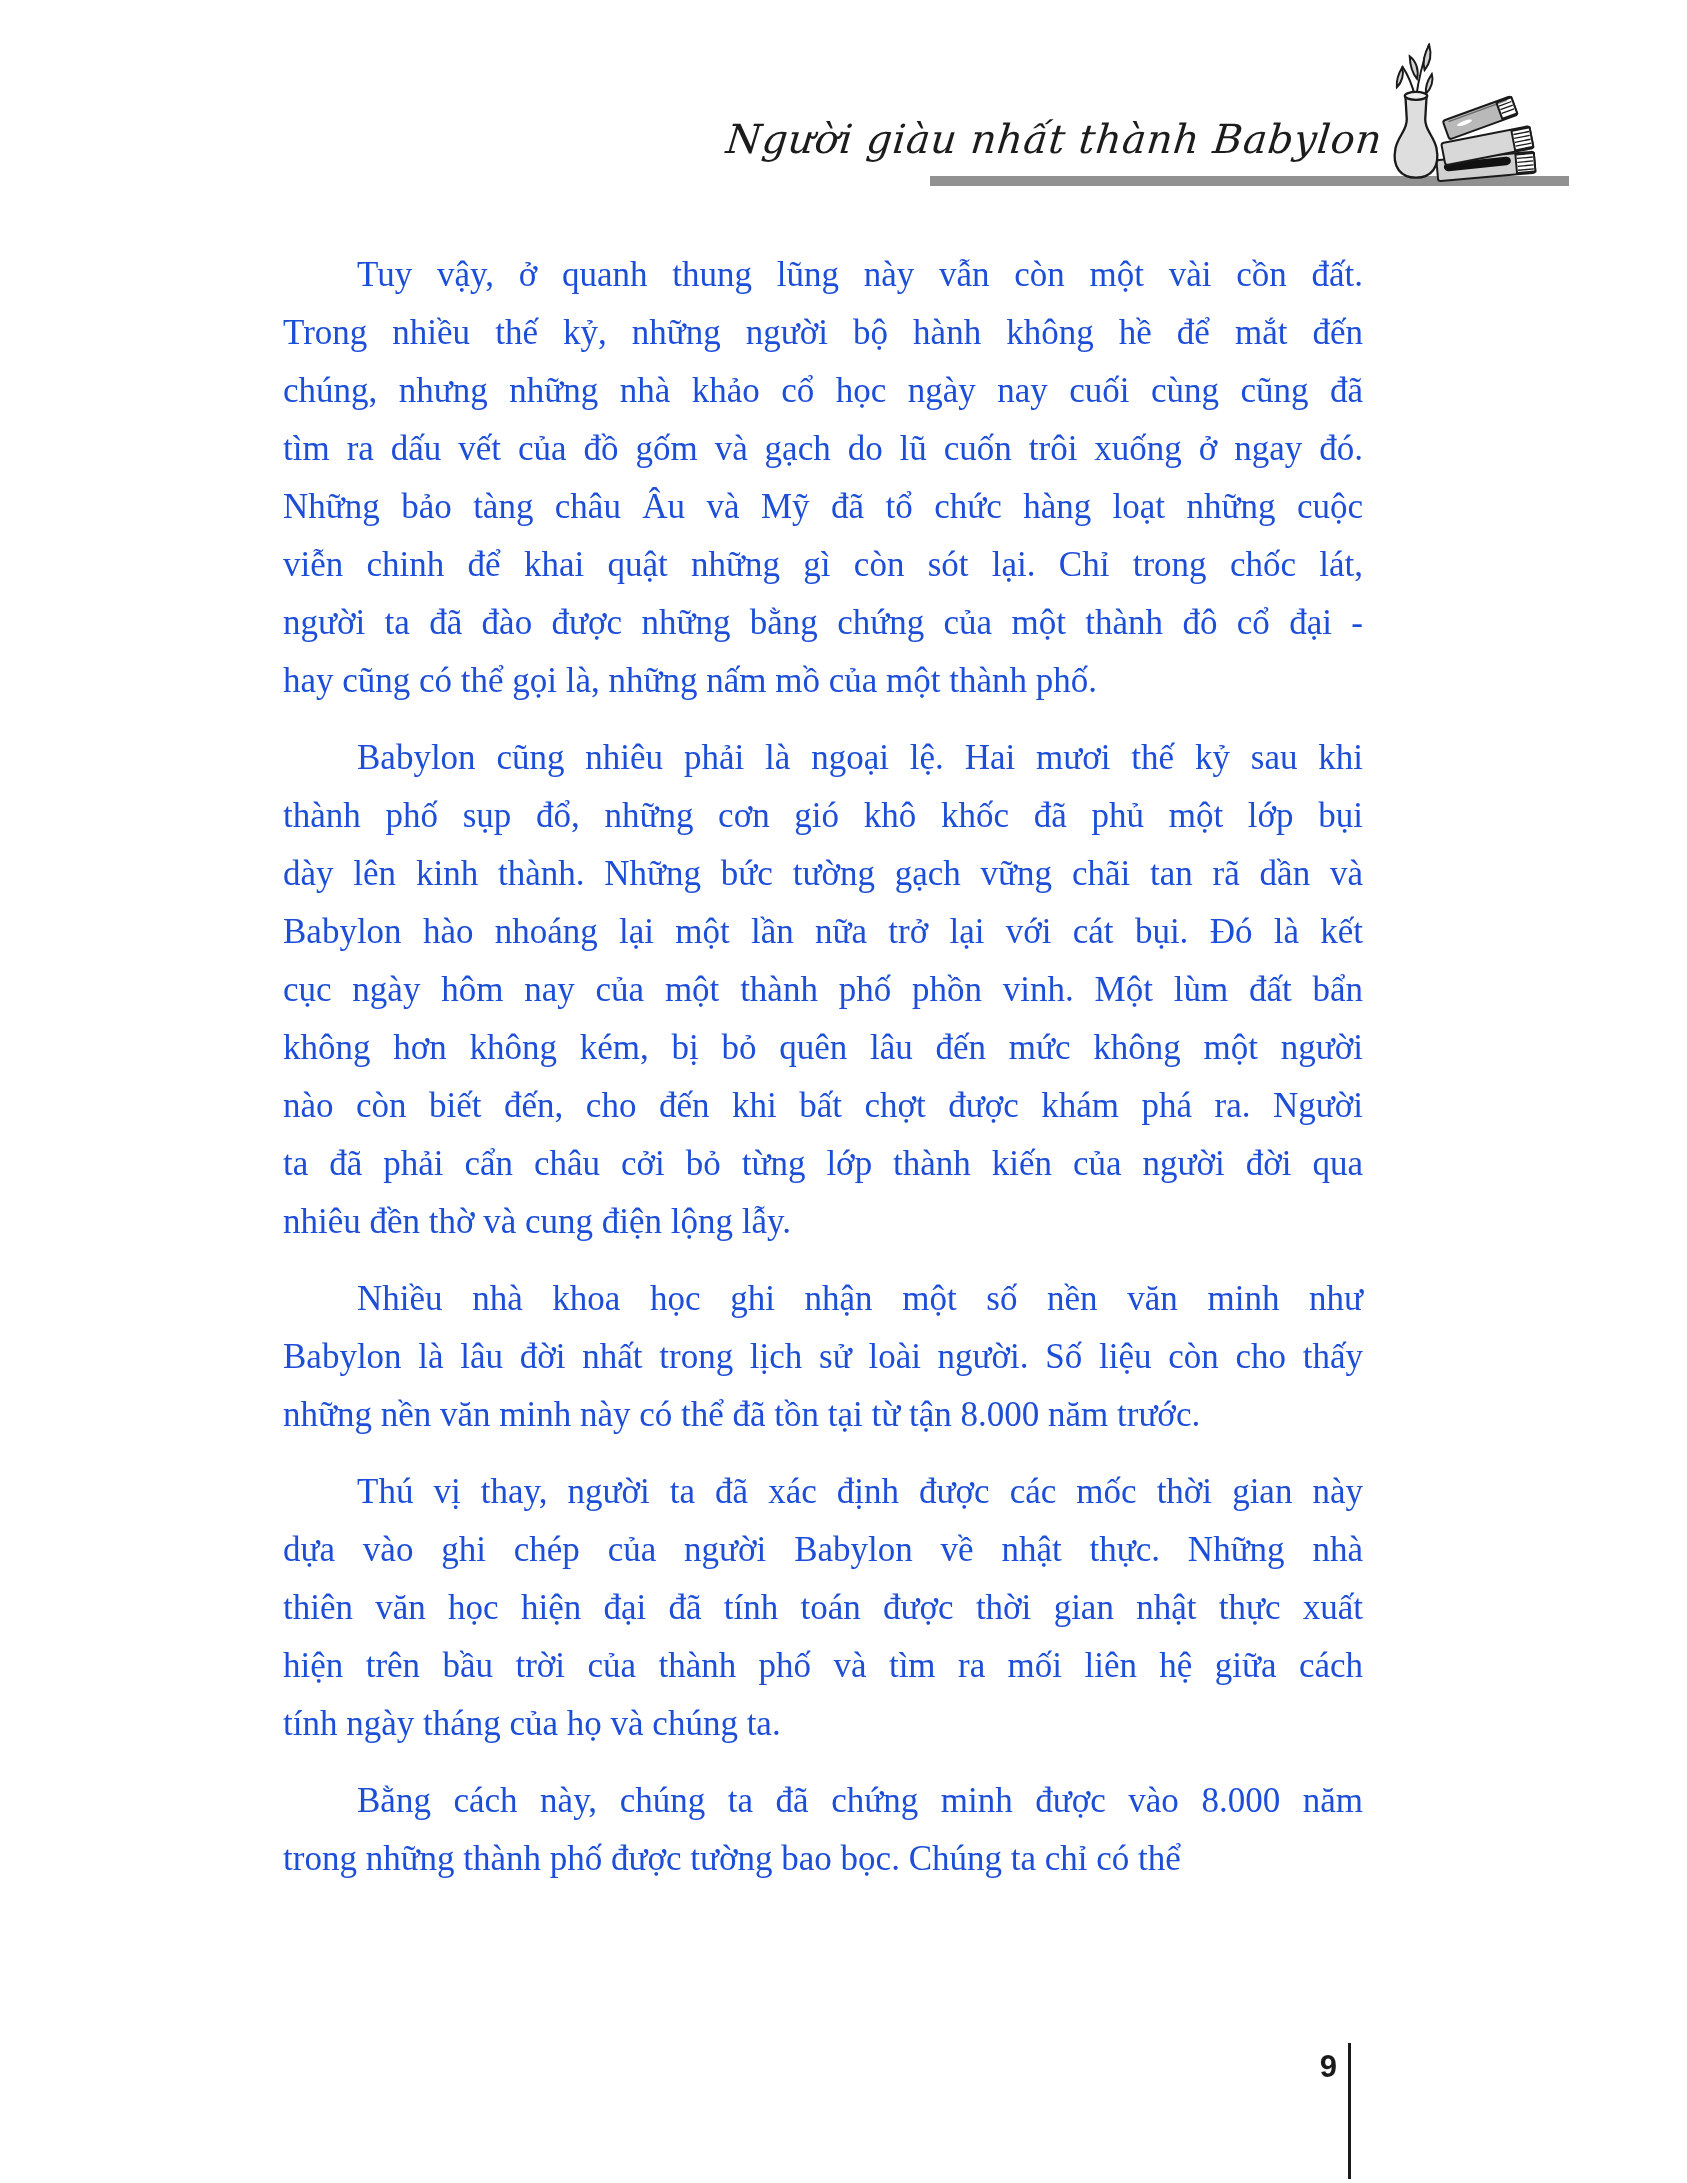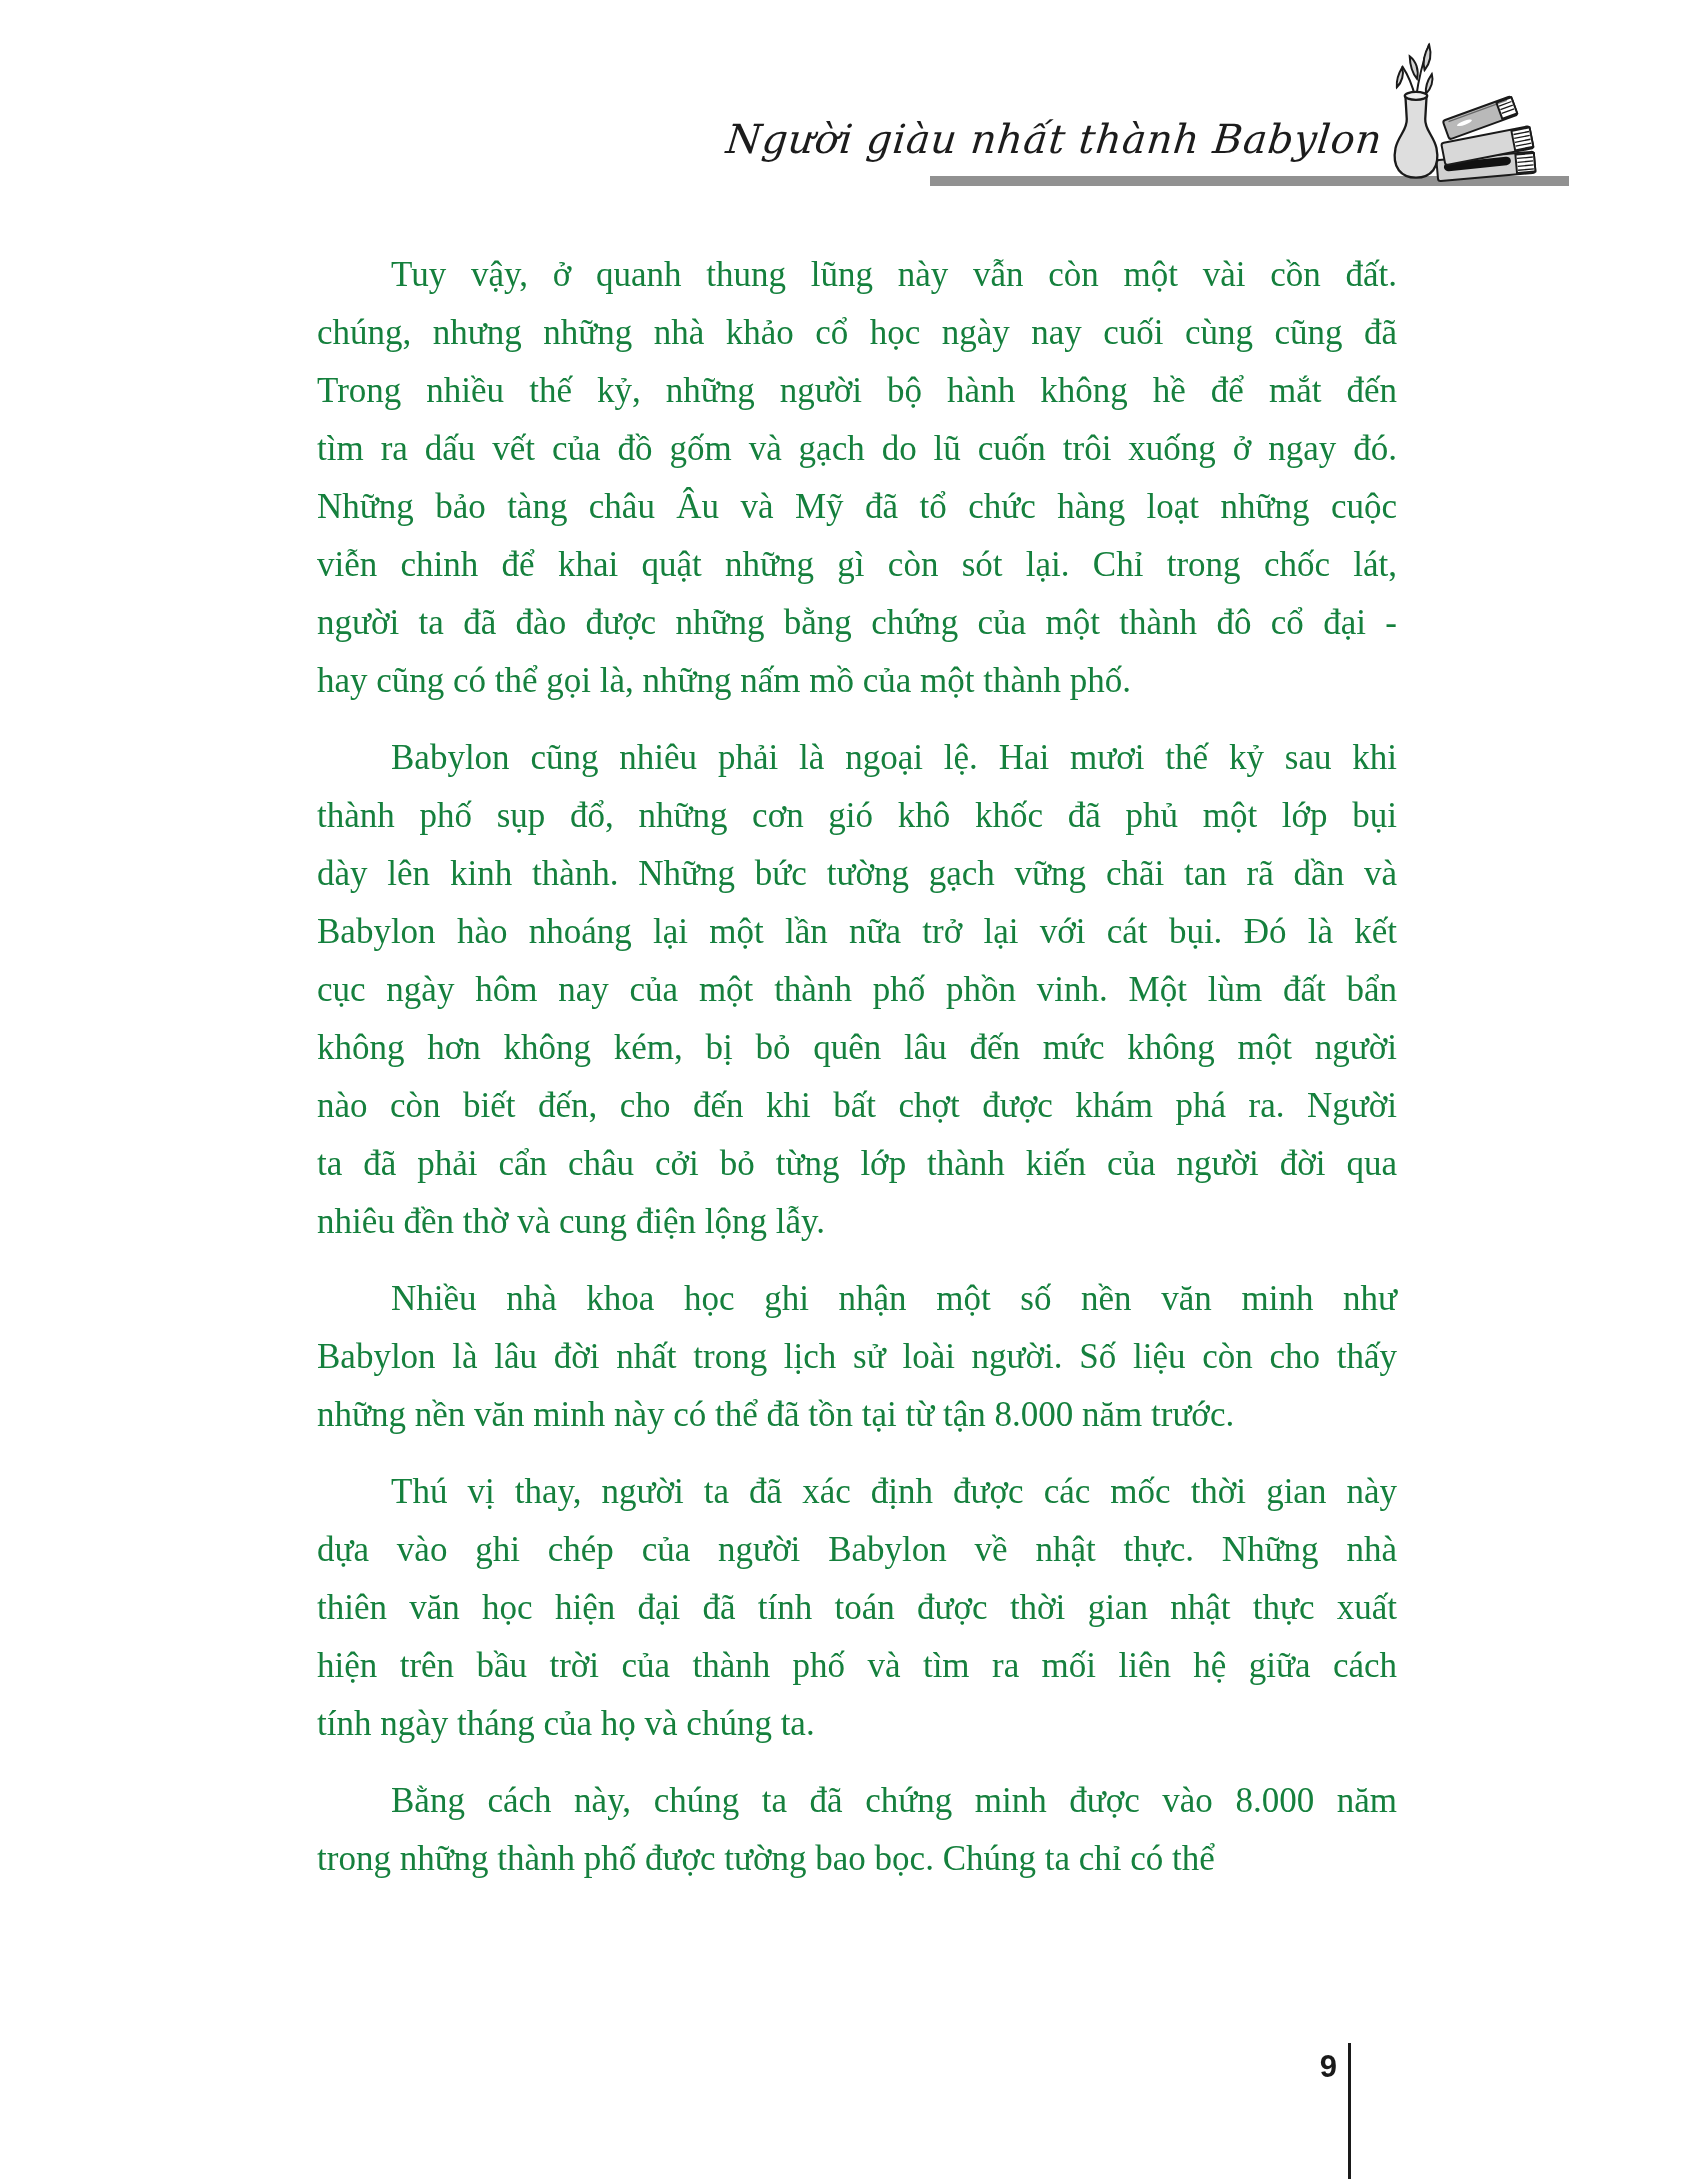--- a/index.html
+++ b/index.html
@@ -102,25 +102,25 @@
       </g>
     </g>
 
     <g stroke="#1a1a1a" stroke-width="3.5" fill="#dedede">
       <path d="M84,90 L86,124 C87,140 73,150 69,168 C63,198 78,213 100,213
                C122,213 137,198 131,168 C127,150 113,140 114,124 L116,90 Z"></path>
       <ellipse cx="100" cy="89" rx="17" ry="6" fill="#efefef"></ellipse>
     </g>
   </svg>
 
-  <div class="body-text" style="color: #15803d; margin-left: 34px;">
+  <div class="body-text" style="color: #1d4ed8;">
       <div class="para">
         <div class="line first">Tuy vậy, ở quanh thung lũng này vẫn còn một vài cồn đất.</div>
+        <div class="line">Trong nhiều thế kỷ, những người bộ hành không hề để mắt đến</div>
         <div class="line">chúng, nhưng những nhà khảo cổ học ngày nay cuối cùng cũng đã</div>
-        <div class="line">Trong nhiều thế kỷ, những người bộ hành không hề để mắt đến</div>
         <div class="line">tìm ra dấu vết của đồ gốm và gạch do lũ cuốn trôi xuống ở ngay đó.</div>
         <div class="line">Những bảo tàng châu Âu và Mỹ đã tổ chức hàng loạt những cuộc</div>
         <div class="line">viễn chinh để khai quật những gì còn sót lại. Chỉ trong chốc lát,</div>
         <div class="line">người ta đã đào được những bằng chứng của một thành đô cổ đại -</div>
         <div class="line last">hay cũng có thể gọi là, những nấm mồ của một thành phố.</div>
       </div>
       <div class="para">
         <div class="line first">Babylon cũng nhiêu phải là ngoại lệ. Hai mươi thế kỷ sau khi</div>
         <div class="line">thành phố sụp đổ, những cơn gió khô khốc đã phủ một lớp bụi</div>
         <div class="line">dày lên kinh thành. Những bức tường gạch vững chãi tan rã dần và</div>

